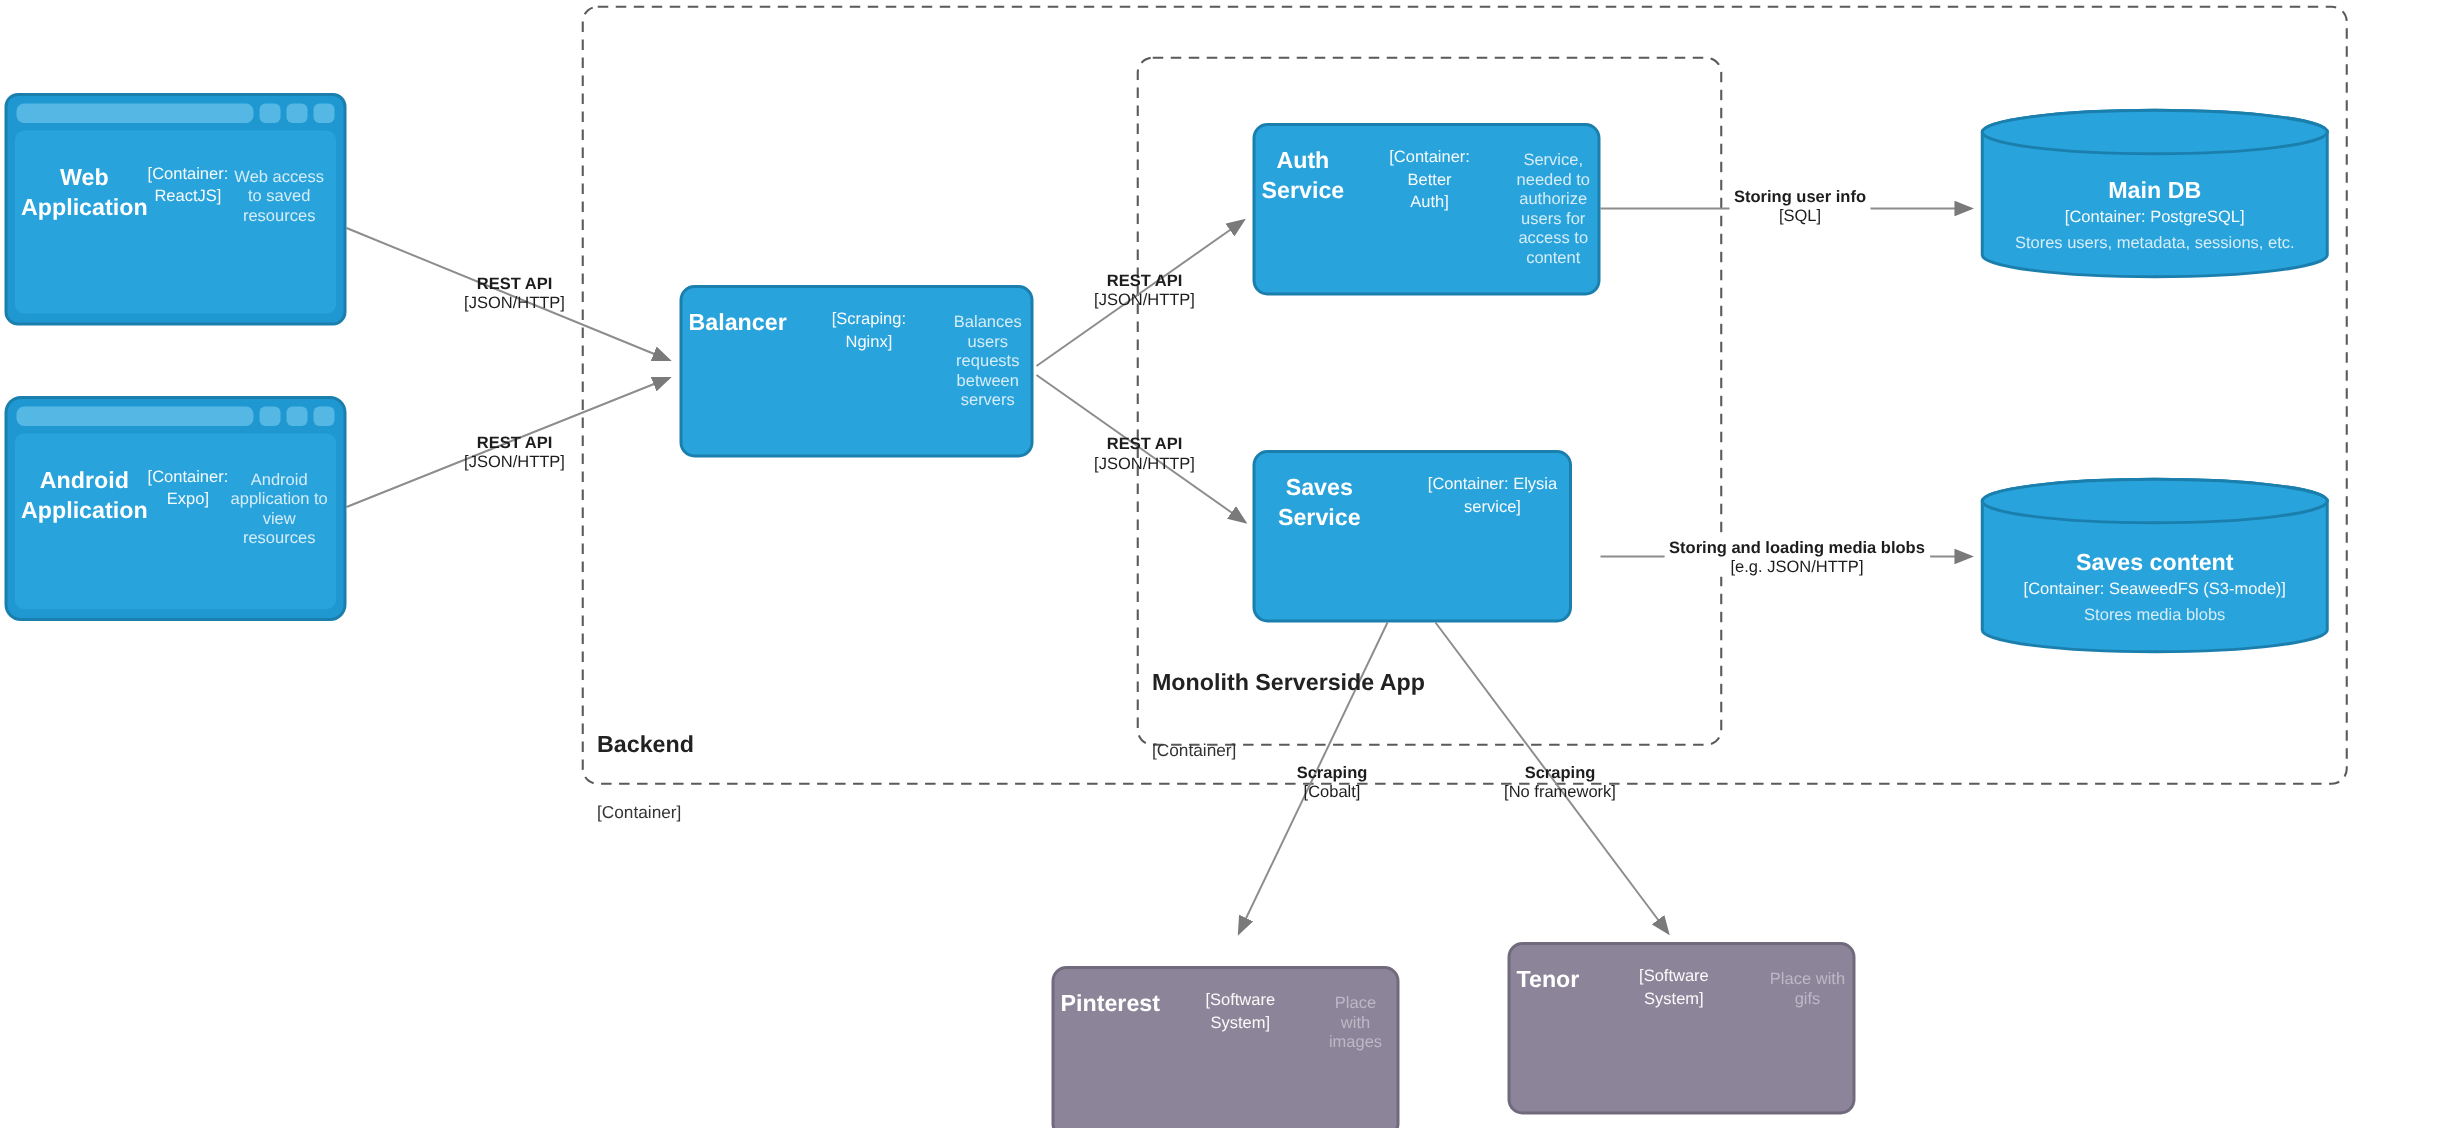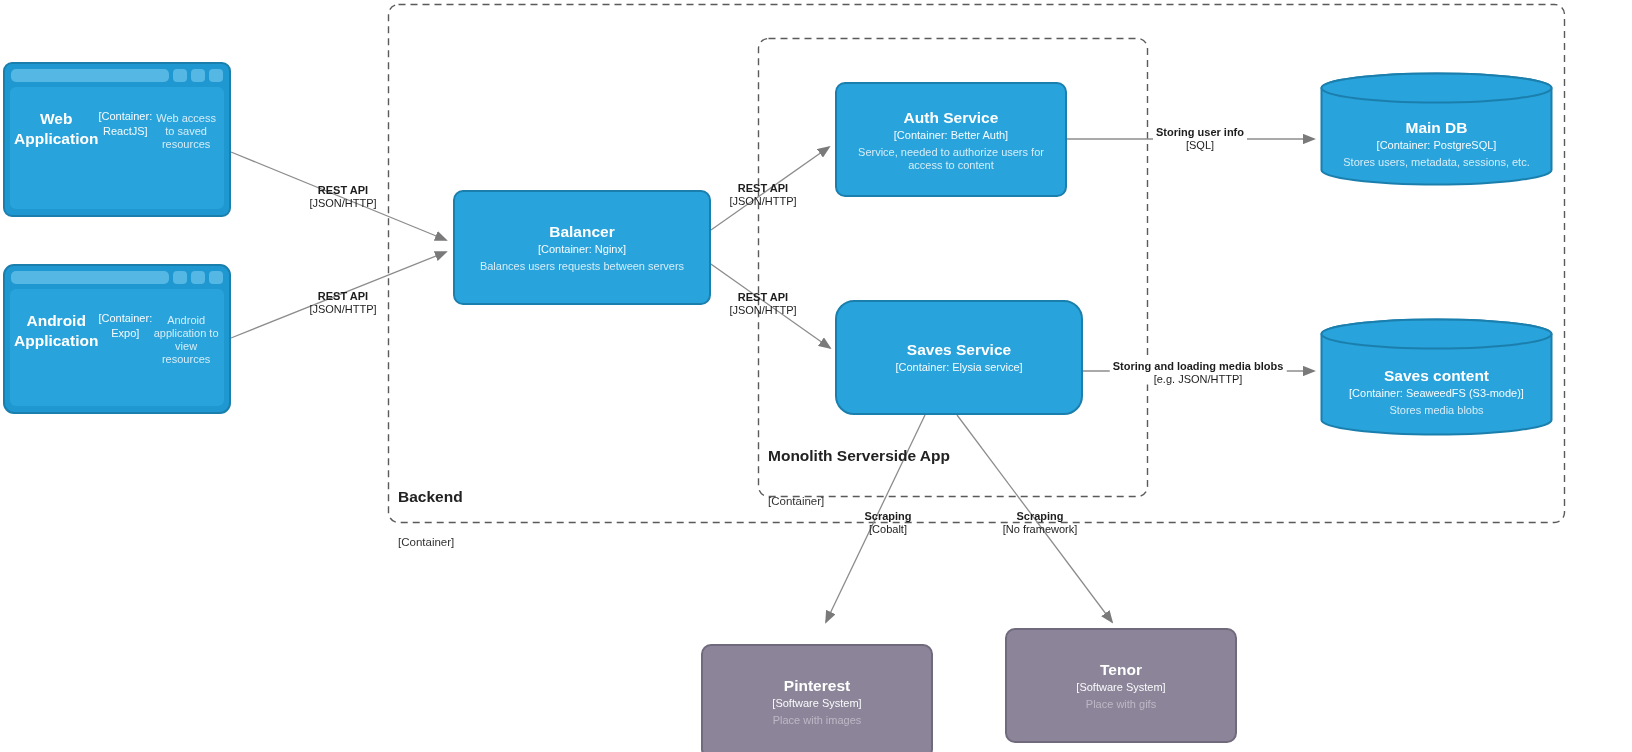--- a/index.html
+++ b/index.html
@@ -21,22 +21,23 @@
   svg.layer{position:absolute;left:0;top:0;z-index:1;}
   .boundary-rect{fill:none;stroke:var(--boundary);stroke-width:1.4;stroke-dasharray:7 5;}
   .edge-line{stroke:var(--line);stroke-width:1.3;}
   .arrowhead{fill:var(--arrowhead);}
 
   .node{position:absolute;z-index:3;box-sizing:border-box;text-align:center;color:#fff;}
   .box{
     background:var(--container-fill);
     border:2px solid var(--container-border);
     border-radius:10px;
-    display:flex;flex-direction:column;justify-content:center;
-    padding:2px 4px;
+    display:flex;flex-direction:row;justify-content:center;
+    padding:14px 4px;
+    gap:30px;
   }
   .ext{
     background:var(--external-fill);
     border:2px solid var(--external-border);
   }
   .title{font-size:15.5px;font-weight:bold;line-height:20px;}
   .subtitle{font-size:11px;line-height:15px;color:rgba(255,255,255,.96);}
   .desc{font-size:11px;line-height:13px;margin-top:3px;color:rgba(255,255,255,.8);}
   .ext .desc{color:#BDB7C6;}
 
@@ -130,33 +131,33 @@
       <span class="btn"></span>
       <span class="btn"></span>
     </div>
     <div class="inner">
       <div class="title">Android Application</div>
       <div class="subtitle">[Container: Expo]</div>
       <div class="desc">Android application to view resources</div>
     </div>
   </div>
 
-  <div class="node box" style="left:453px;top:190px;width:258px;height:115px;">
+  <div class="node box" style="left:453px;top:190px;width:236px;height:115px;">
     <div class="title">Balancer</div>
-    <div class="subtitle">[Container: Nginx]</div>
+    <div class="subtitle">[Scraping: Nginx]</div>
     <div class="desc">Balances users requests between servers</div>
   </div>
 
   <div class="node box" style="left:835px;top:82px;width:232px;height:115px;">
     <div class="title">Auth Service</div>
     <div class="subtitle">[Container: Better Auth]</div>
     <div class="desc">Service, needed to authorize users for access to content</div>
   </div>
 
-  <div class="node box" style="left:835px;top:300px;width:248px;height:115px;border-radius:19px;">
+  <div class="node box" style="left:835px;top:300px;width:213px;height:115px;">
     <div class="title">Saves Service</div>
     <div class="subtitle">[Container: Elysia service]</div>
   </div>
 
   <div class="node cyl" style="left:1320px;top:72px;width:233px;height:114px;">
     <svg width="233" height="114" viewBox="0 0 233 114">
       <path d="M1.5 16 A115 14.5 0 0 1 231.5 16 L231.5 98 A115 14.5 0 0 1 1.5 98 Z" fill="var(--container-fill)" stroke="var(--container-border)" stroke-width="2"></path>
       <ellipse cx="116.5" cy="16" rx="115" ry="14.5" fill="var(--container-fill)" stroke="var(--container-border)" stroke-width="2"></ellipse>
     </svg>
     <div class="cyl-text">

